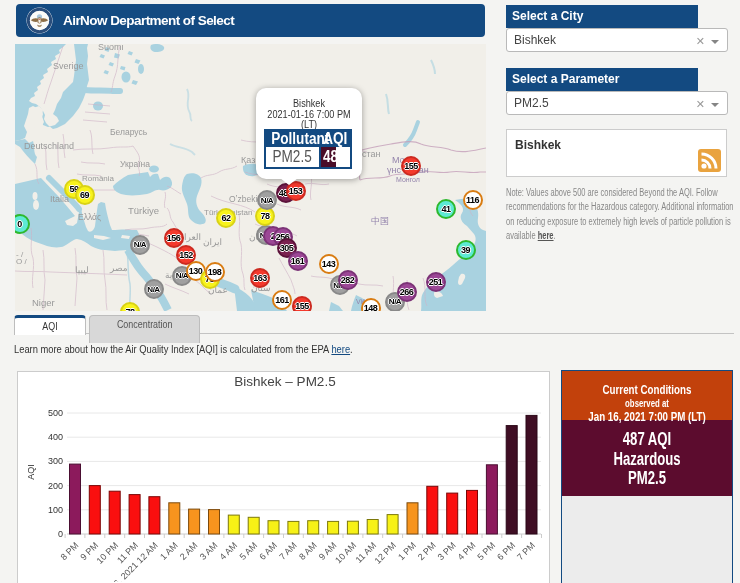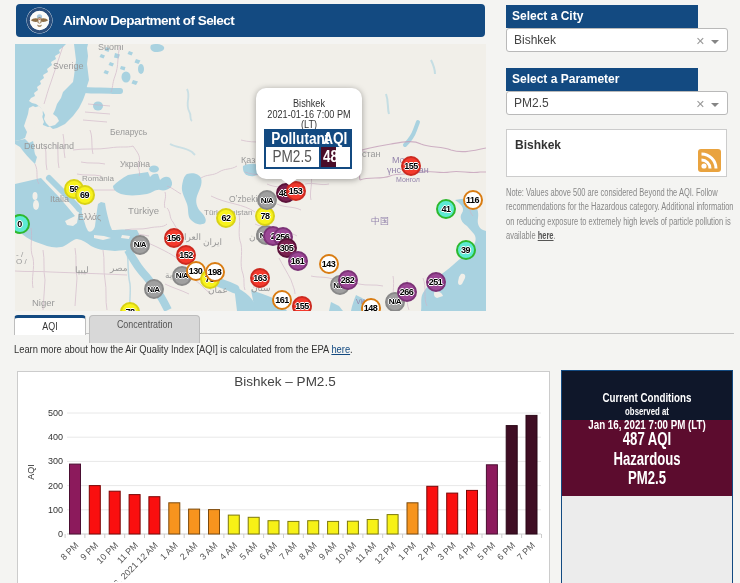--- a/index.html
+++ b/index.html
@@ -25,21 +25,21 @@
 #ptbl .cx{display:inline-block;transform:scaleX(.85);transform-origin:50% 50%}
 #ptbl .dr{display:flex;height:20px;line-height:20px}
 #tabs{left:14px;top:315px;width:720px;height:19px;border-bottom:1px solid #c3c3c3}
 .tab{position:absolute;top:0;height:28px;background:#d8d8d8;border:1px solid #bdbdbd;border-bottom:none;border-radius:4px 4px 0 0;font-size:10.5px;color:#555;text-align:center;line-height:17px}
 .tab span{display:inline-block;transform:scaleX(.85)}
 .tab.act{background:#fff;border-top:3px solid #134a81;color:#333;height:20px;z-index:2}
 #learn{left:14px;top:343px;font-size:11px;color:#333;transform:scaleX(.85);transform-origin:0 0;white-space:nowrap}
 #learn a{color:#134a81}
 #chartbox{left:17px;top:371px;width:533px;height:218px;background:#fff;border:1px solid #ccc}
 #cc{left:561px;top:370px;width:172px;height:220px;border:1px solid #134a81;background:#ececec}
-#cc .bh{background:#0f172a;color:#fff;text-align:center;height:49px;padding-top:20px}
+#cc .bh{background:#c2410c;color:#fff;text-align:center;height:49px;padding-top:12px}
 #cc .bh div{transform:scaleX(.78);transform-origin:50% 50%;white-space:nowrap}
 #cc .bh .l1{font-size:12.5px;font-weight:bold}
 #cc .bh .l2{font-size:10px;font-weight:bold;margin-top:1px}
 #cc .bh .l3{font-size:12.5px;font-weight:bold;margin-top:1px}
 #cc .mr{background:#5c0c2e;color:#fff;height:76px;text-align:center;font-size:18px;font-weight:bold;padding-top:10px;line-height:19.5px;transform-origin:50% 0}
 #cc .mr .in{transform:scaleX(.73);transform-origin:50% 50%}
 #cc .hm{padding:6px 0 0 0;color:#555;font-size:10px;line-height:12px}
 #cc .hm .bd{transform:scaleX(.78);transform-origin:0 0;padding-left:9px;white-space:nowrap}
 #cc .hm .hmt{text-align:center;color:#222;font-weight:bold;margin-bottom:7px}
 .shdr{left:506px;width:192px;height:23.5px;background:#134a81;color:#fff;font-weight:bold;font-size:12px;line-height:23.5px;padding-left:6px}

